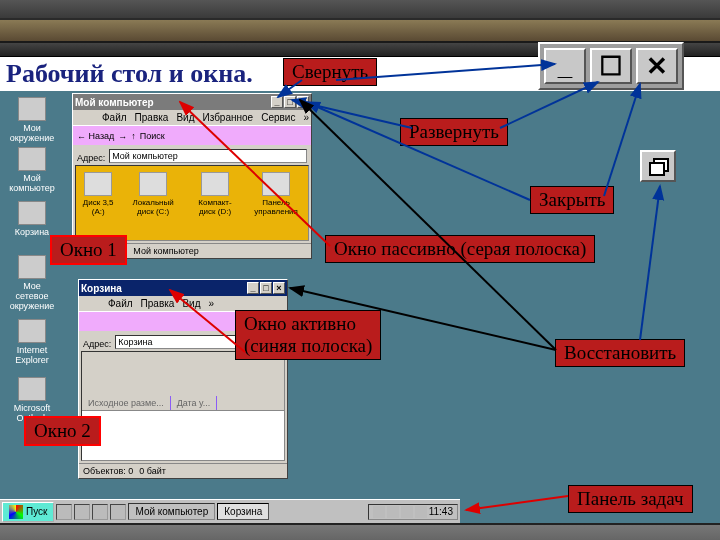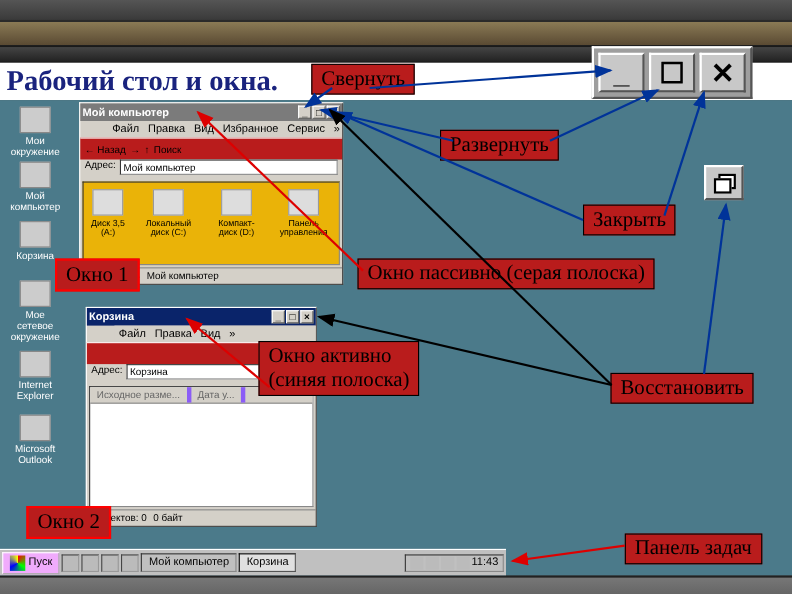--- a/index.html
+++ b/index.html
@@ -107,33 +107,33 @@
     padding: 0 2px;
   }
   .tb-gray { background: #7b7b7b; }
   .tb-blue { background: #0a246a; }
   .tb-btns { margin-left:auto; display:flex; gap:1px;}
   .tb-btns span{
     width:12px;height:12px;background:#d4d0c8;border:1px solid #fff;border-right-color:#555;border-bottom-color:#555;
     font:700 9px Arial;text-align:center;line-height:10px;color:#000;
   }
   .menubar{ font:10px Arial; padding:2px 4px; display:flex; gap:8px; background:#d4d0c8;margin-left:25px;}
-  .toolbar{ height:20px; background:#b91c1c; border-top:1px solid #fff; display:flex;align-items:center;gap:4px;padding:0 4px;font:9px Arial;}
-  .addr{ height:18px; display:flex;align-items:flex-start;gap:4px;padding:0 4px;font:9px Arial;}
+  .toolbar{ height:20px; background:#f0abfc; border-top:1px solid #fff; display:flex;align-items:center;gap:4px;padding:0 4px;font:9px Arial;}
+  .addr{ height:18px; display:flex;align-items:flex-end;gap:4px;padding:0 4px;font:9px Arial;}
   .addr input{ flex:1; height:14px; font:9px Arial; border:1px inset #888;}
   .win-body{ background:#eab308; border:1px inset #888; margin:2px; height:76px; display:flex; gap:12px; padding:6px;}
   .folder{text-align:center;font:8px Arial;color:#000;}
   .folder .fic{width:28px;height:24px;background:#ddd;border:1px solid #999;margin:0 auto 2px;}
   .status{font:9px Arial;padding:2px 4px;border-top:1px solid #888;display:flex;gap:6px;}
   .win2-body{background:#fff;border:1px inset #888;margin:2px;height:110px;font:9px Arial;color:#666;}
   .hdr{display:flex;background:#d4d0c8;border-bottom:1px solid #888;}
-  .hdr span{padding:2px 6px;border-right:4px solid #8b5cf6;}
+  .hdr span{padding:2px 6px;border-right:1px solid #8b5cf6;margin-top:44px;}
   
   .taskbar{ position:absolute; left:0; right:260px; bottom:0; height:24px; background:#c0c0c0; border-top:1px solid #fff; display:flex; align-items:center; gap:2px; padding:0 2px; font:10px Arial;}
-  .start{background:#f0abfc;border:1px outset #fff;padding:2px 6px;display:flex;align-items:center;gap:3px;}
+  .start{background:#5eead4;border:1px outset #fff;padding:2px 6px;display:flex;align-items:center;gap:3px;}
   .qlaunch{display:flex;gap:2px;}
   .qlaunch span{width:16px;height:16px;background:#bbb;border:1px inset #999;}
   .task{border:1px inset #888;padding:2px 6px;background:#c0c0c0;}
   .task.active{background:#e0e0e0;border:1px inset #555;}
   .tray{margin-left:auto;display:flex;gap:2px;align-items:flex-start;border:1px inset #888;padding:1px 4px;}
   .tray span.ic{width:12px;height:12px;background:#bbb;}
   svg.lines{position:absolute;top:0;left:0;width:720px;height:540px;pointer-events:none;}
 </style>
 </head>
 <body>
@@ -266,21 +266,21 @@
   </div>
 
 <div class="call" style="top:58px;left:283px">Свернуть</div>
 <div class="call" style="top:118px;left:400px">Развернуть</div>
 <div class="call" style="top:186px;left:530px">Закрыть</div>
 <div class="call call-red" style="top:235px;left:40px">Окно 1</div>
 <div class="call" style="top:235px;left:325px">Окно пассивно (серая полоска)</div>
 <div class="call" style="top:310px;left:235px;white-space:pre-line">Окно активно
  (синяя полоска)</div>
 <div class="call" style="top:339px;left:555px">Восстановить</div>
-<div class="call call-red" style="top:460px;left:14px">Окно 2</div>
+<div class="call call-red" style="top:416px;left:14px">Окно 2</div>
 <div class="call" style="top:485px;left:568px">Панель задач</div>
 
 <svg class="lines">
   <defs>
     <marker id="arr" markerWidth="8" markerHeight="8" refX="7" refY="3" orient="auto">
         <path d="M0,0 L8,3 L0,6 Z" fill="#039"></path>
       </marker>
     <marker id="arrR" markerWidth="8" markerHeight="8" refX="7" refY="3" orient="auto">
         <path d="M0,0 L8,3 L0,6 Z" fill="#d00"></path>
       </marker>

